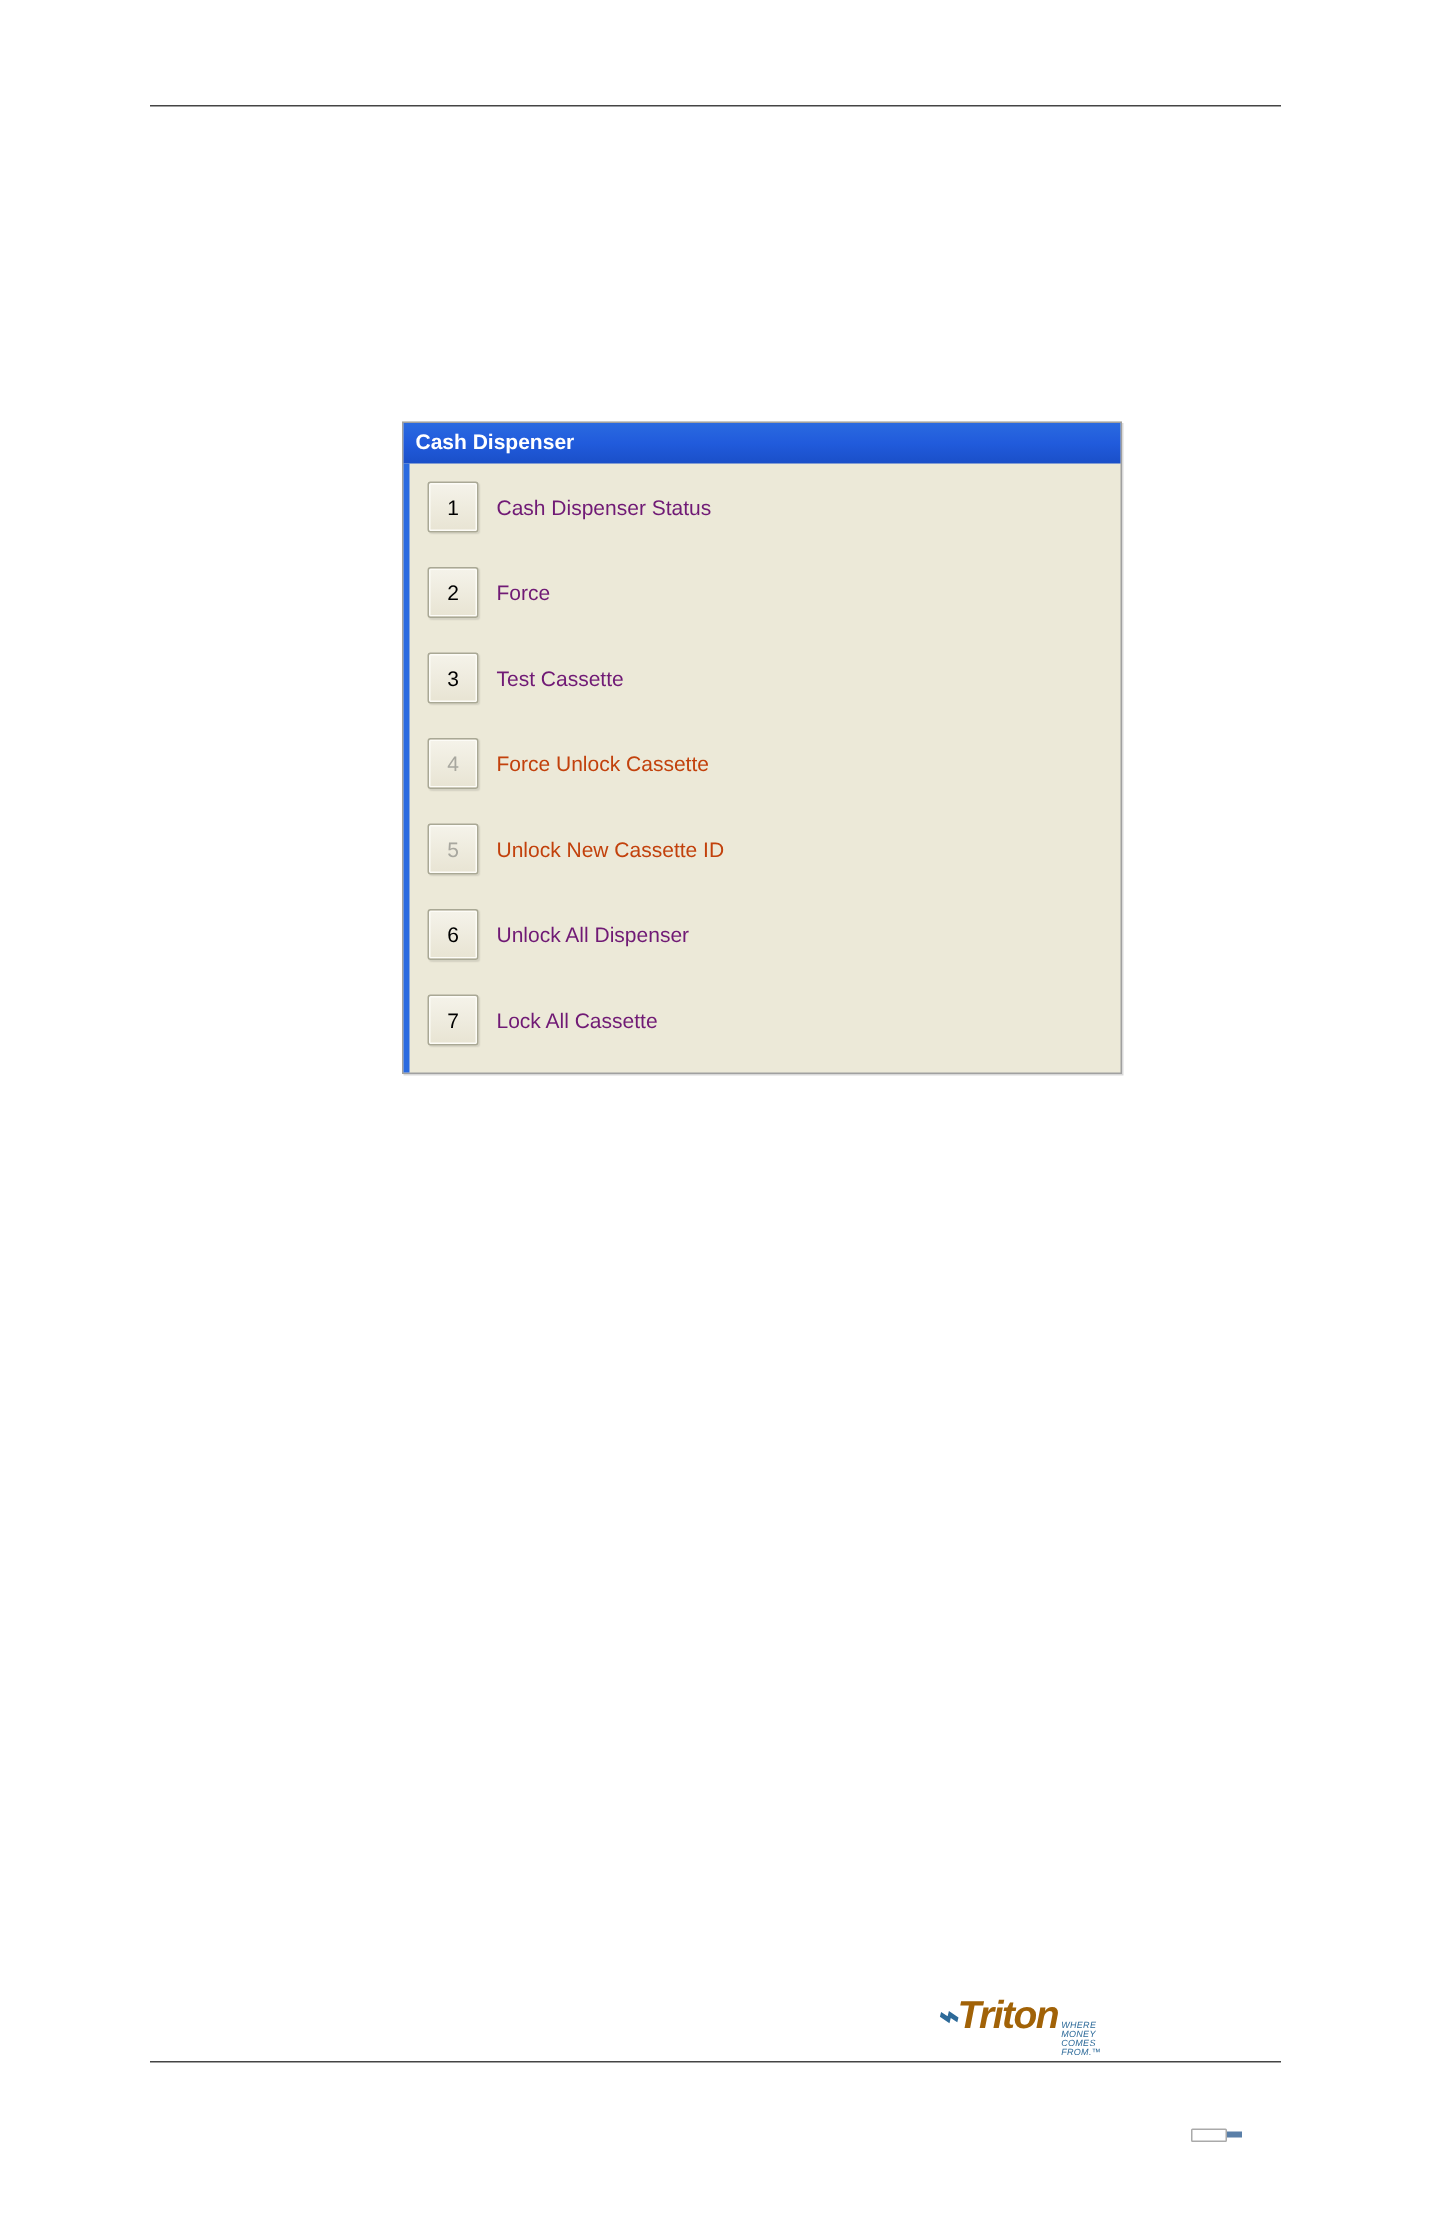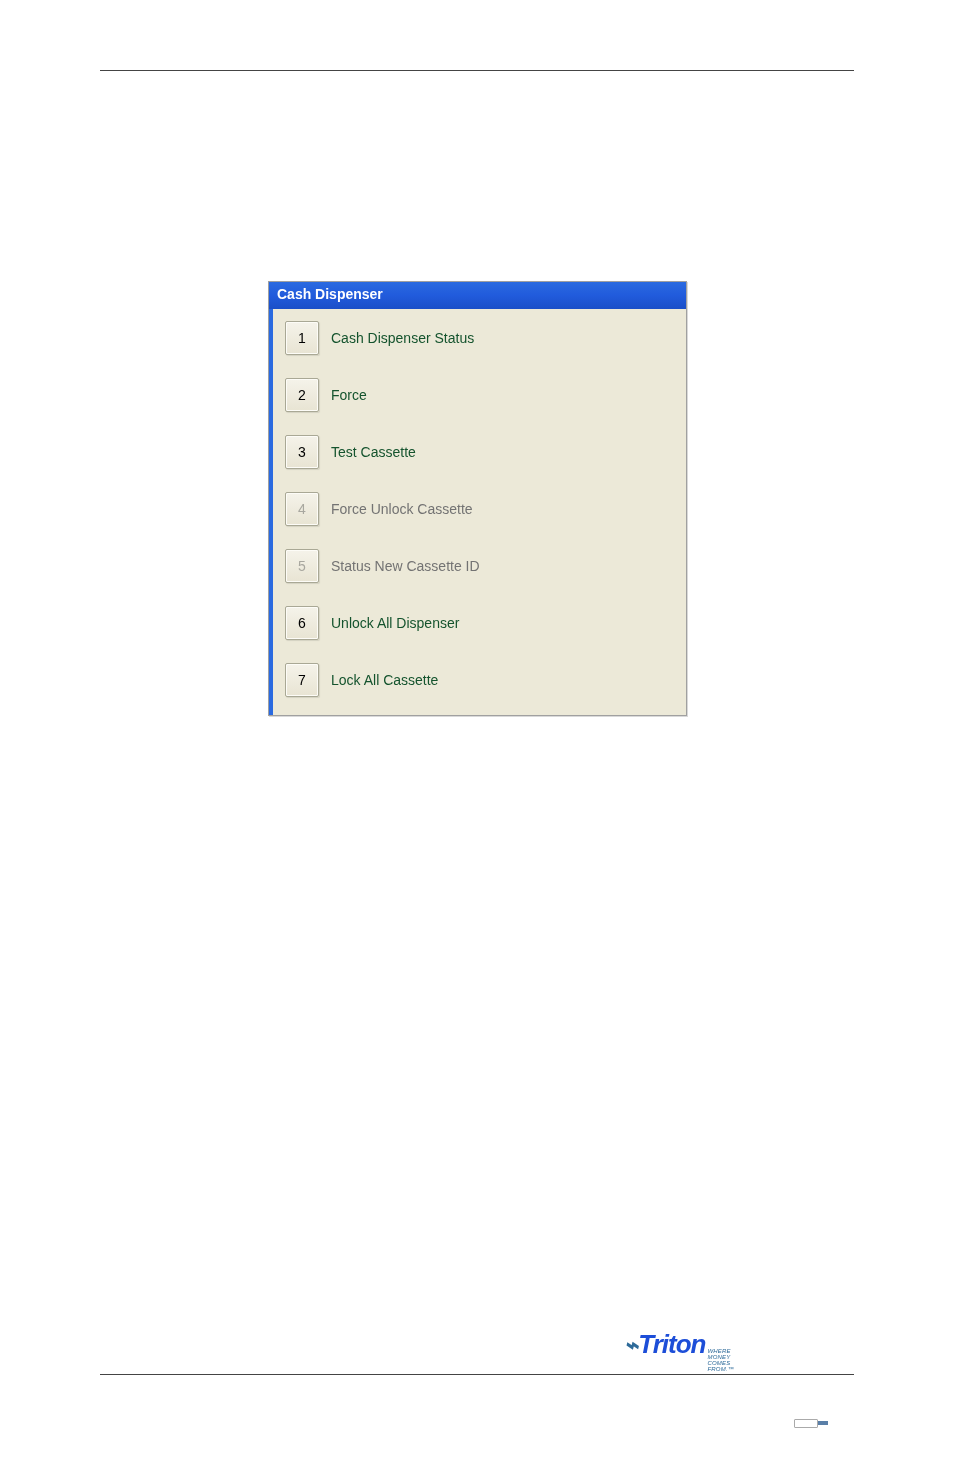--- a/index.html
+++ b/index.html
@@ -27,21 +27,21 @@
       bottom: 100px;
       left: 100px;
       right: 100px;
       height: 1px;
       background: #444;
     }
     .dialog {
       position: absolute;
       top: 281px;
       left: 268px;
-      width: 419px;
+      width: 480px;
       background: #ece9d8;
       border: 1px solid #a0a0a0;
       box-shadow: 1px 1px 0 rgba(0,0,0,0.15);
     }
     .titlebar {
       background: linear-gradient(to bottom, #2a6ae0 0%, #215bdc 50%, #1a4fc8 100%);
       color: #ffffff;
       font-weight: bold;
       font-size: 14px;
       padding: 4px 10px 7px 8px;
@@ -74,24 +74,24 @@
       cursor: pointer;
       box-shadow: inset 0 0 0 1px #fdfcf7, 1px 1px 1px rgba(0,0,0,0.1);
     }
     .num-btn.disabled {
       color: #a8a79f;
       cursor: default;
     }
     .item-label {
       margin-left: 12px;
       font-size: 14px;
-      color: #14532d;
+      color: #701a75;
     }
     .item-label.disabled {
-      color: #737373;
+      color: #c2410c;
     }
     .footer-logo {
       position: absolute;
       bottom: 55px;
       right: 110px;
       display: flex;
       align-items: baseline;
       color: #28567a;
       font-family: Arial, sans-serif;
     }
@@ -101,21 +101,21 @@
       line-height: 1;
       font-weight: bold;
       font-style: italic;
       color: #2d6a99;
     }
     .logo-text {
       font-size: 26px;
       font-weight: bold;
       font-style: italic;
       letter-spacing: -1px;
-      color: #1d4ed8;
+      color: #a16207;
     }
     .logo-sub {
       font-size: 6px;
       color: #2d6a99;
       margin-left: 2px;
       letter-spacing: 0.2px;
       font-style: italic;
     }
     .logo-box {
       display: block;
@@ -177,21 +177,21 @@
       <span class="item-label">Test Cassette</span>
     </div>
 
     <div class="menu-item">
       <div class="num-btn disabled">4</div>
       <span class="item-label disabled">Force Unlock Cassette</span>
     </div>
 
     <div class="menu-item">
       <div class="num-btn disabled">5</div>
-      <span class="item-label disabled">Status New Cassette ID</span>
+      <span class="item-label disabled">Unlock New Cassette ID</span>
     </div>
 
     <div class="menu-item">
       <div class="num-btn">6</div>
       <span class="item-label">Unlock All Dispenser</span>
     </div>
 
     <div class="menu-item">
       <div class="num-btn">7</div>
       <span class="item-label">Lock All Cassette</span>

